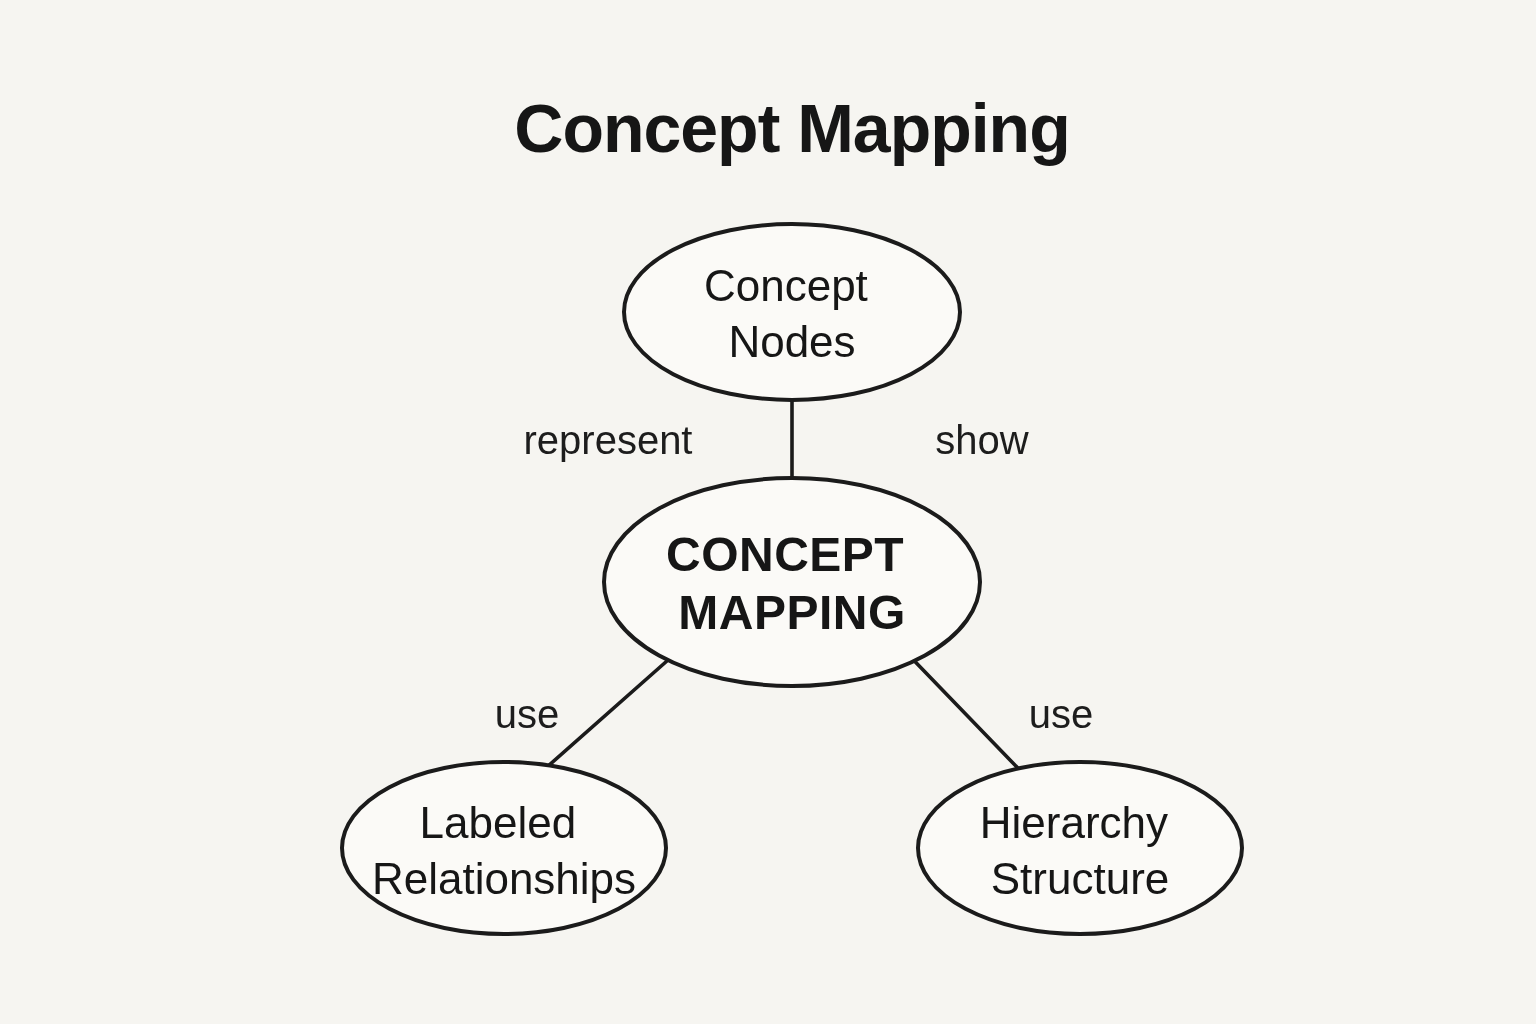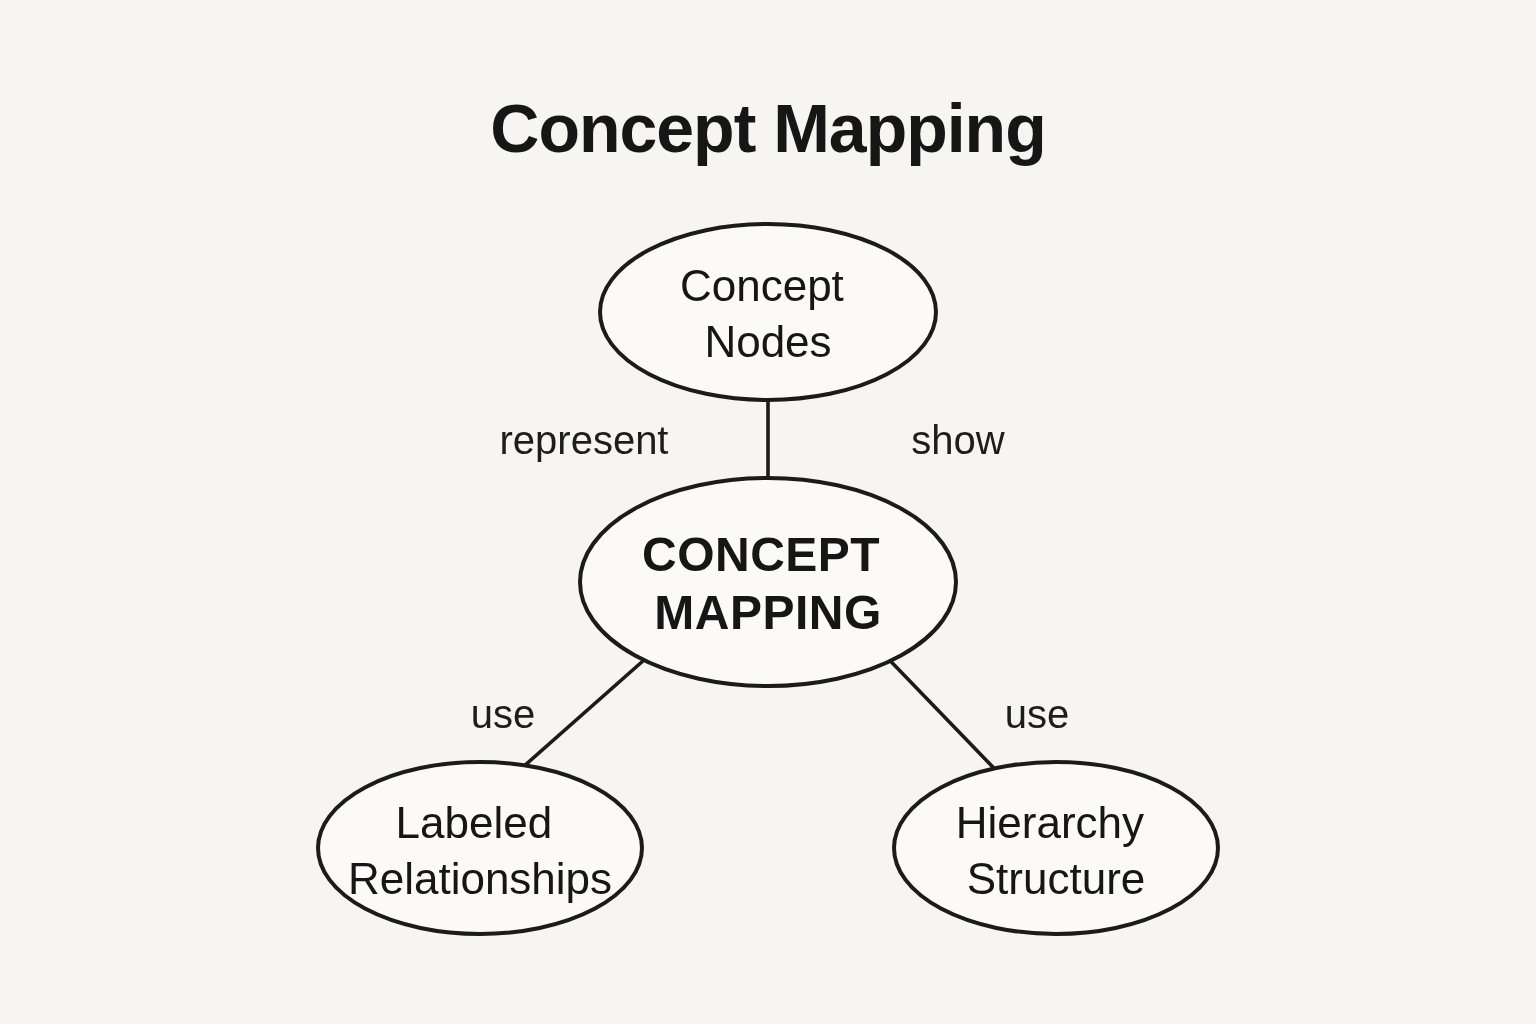--- a/index.html
+++ b/index.html
@@ -8,20 +8,21 @@
     width: 1536px;
     height: 1024px;
     overflow: hidden;
     background: #f6f5f1;
   }
   .canvas {
     position: relative;
     width: 1281px;
     height: 1024px;
     font-family: "Liberation Sans", sans-serif;
+    padding-left: 24px;
   }
   svg { display: block; }
   .page-title {
     font-family: "Liberation Sans", sans-serif;
     font-size: 68px;
     font-weight: 700;
     letter-spacing: -1px;
     fill: #161616;
     text-anchor: middle;
   }

